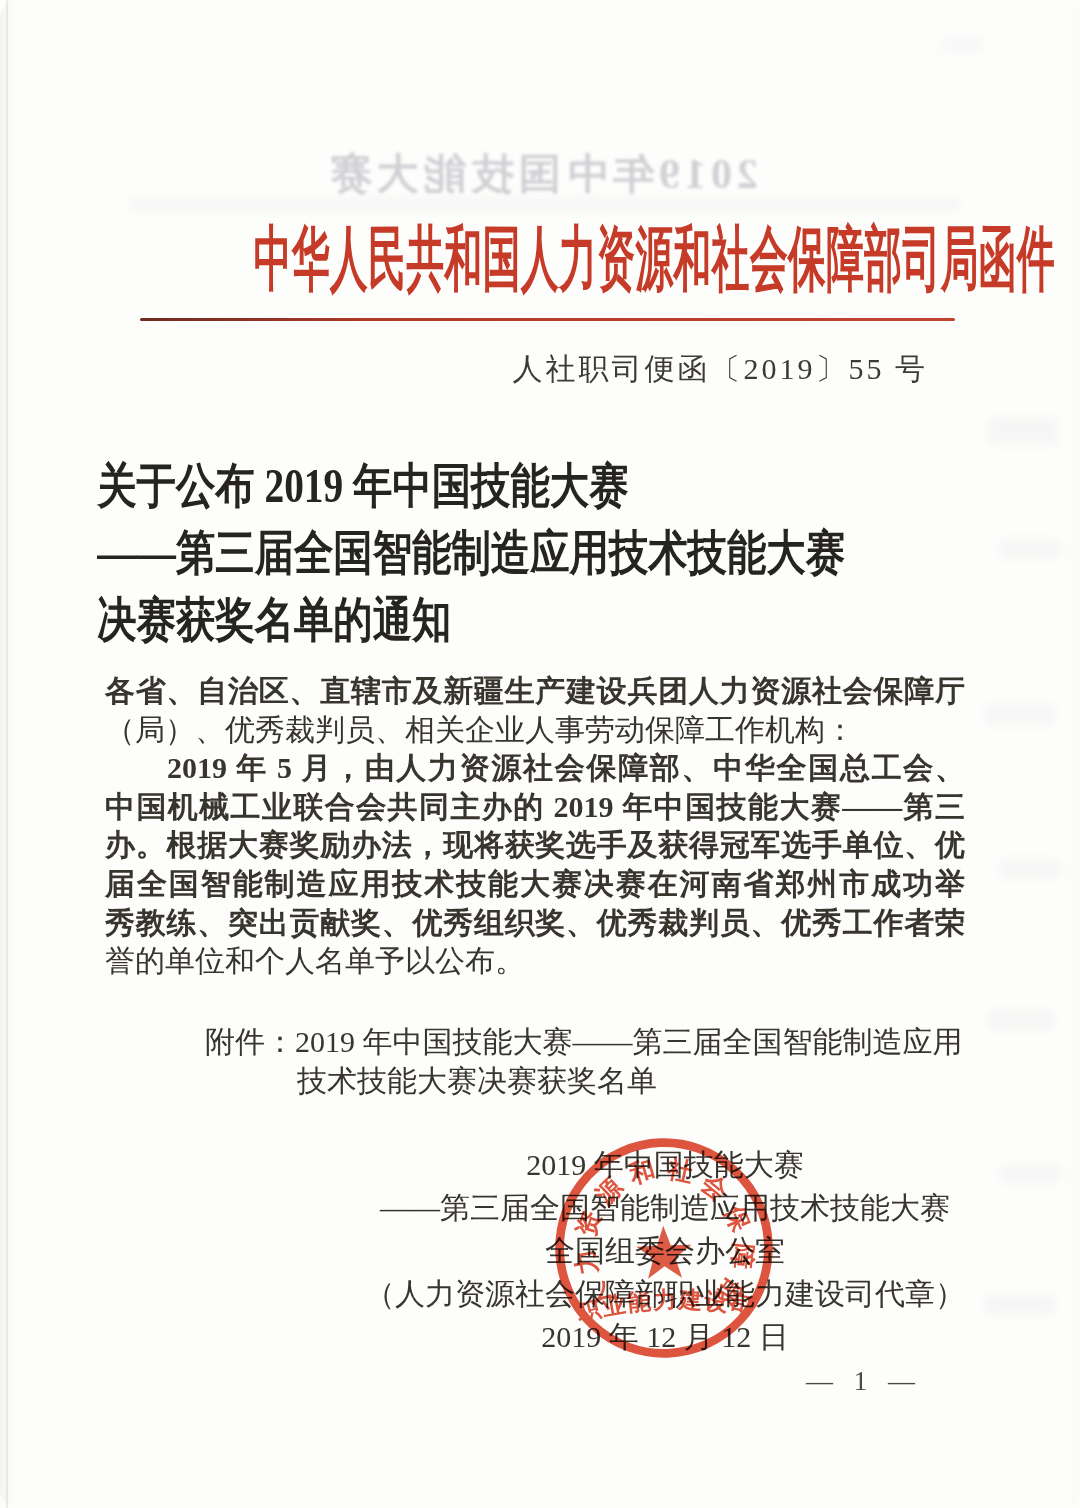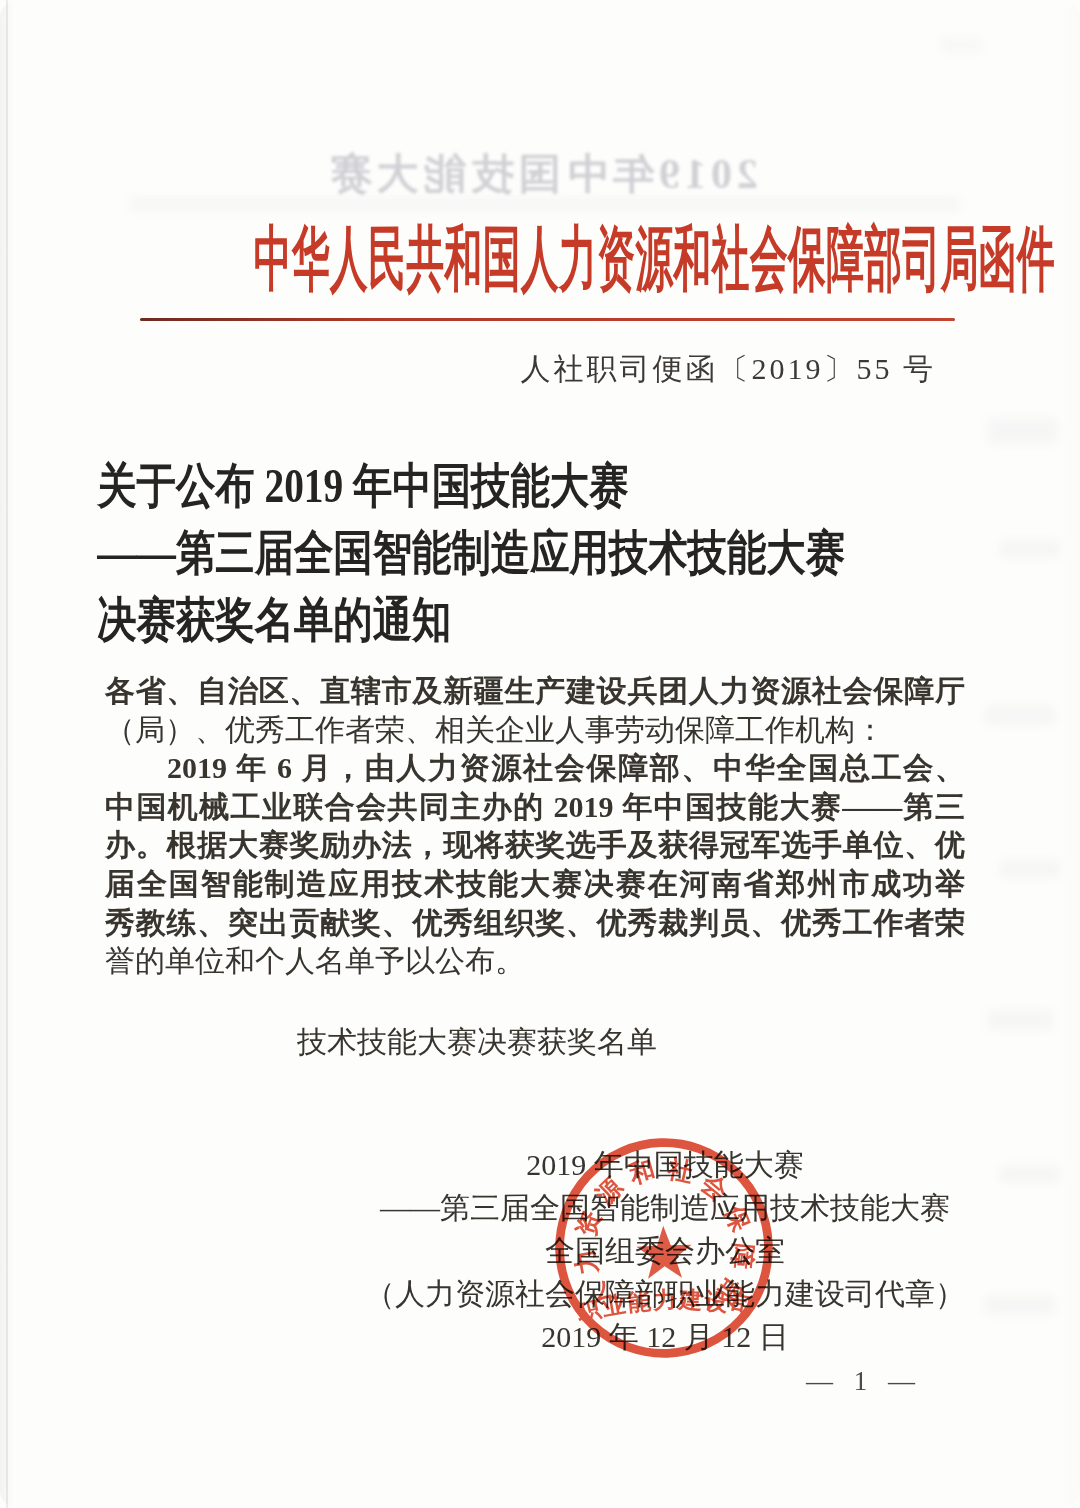--- a/index.html
+++ b/index.html
@@ -29,21 +29,21 @@
 
   .masthead { position:absolute; top:212px; left:0; width:1080px; text-align:center;
     font-size:71px; font-weight:bold; color:var(--accent,#c63b28);
     transform:scaleX(.53); transform-origin:50% 50%; white-space:nowrap;
     letter-spacing:1px; }
 
   .red-rule { position:absolute; top:318px; left:140px; width:815px; height:3px;
     background:linear-gradient(90deg,#6e2b20,#b23a2a 30%,#c2432f);
     border-radius:2px; }
 
-  .doc-number { position:absolute; top:349px; left:8px; width:928px; text-align:right;
+  .doc-number { position:absolute; top:349px; left:0; width:928px; text-align:right;
     font-size:30px; letter-spacing:3px; color:#3d3a36; }
 
   .title-block { position:absolute; top:452px; left:0; width:1080px; text-align:left;
     font-weight:bold; color:#262420; font-size:48px; line-height:67px; }
   .title-line { transform:scaleX(.82); transform-origin:50% 50%; white-space:nowrap; }
 
   .body-block { position:absolute; top:672px; left:105px; width:860px;
     font-size:30px; line-height:38.6px; color:#38352f; }
   .bl { min-height:38.6px; }
   .bl.fill { text-align:justify; text-align-last:justify;font-weight:bold; }
@@ -94,30 +94,31 @@
   <div class="doc-number">人社职司便函〔2019〕55 号</div>
 
   <div class="title-block">
     <div class="title-line">关于公布 2019 年中国技能大赛</div>
     <div class="title-line">——第三届全国智能制造应用技术技能大赛</div>
     <div class="title-line">决赛获奖名单的通知</div>
   </div>
 
   <div class="body-block">
     <div class="bl fill">各省、自治区、直辖市及新疆生产建设兵团人力资源社会保障厅</div>
-    <div class="bl">（局）、优秀工作者荣、相关企业人事劳动保障工作机构：</div>
-    <div class="bl fill indent">2019 年 6 月，由人力资源社会保障部、中华全国总工会、</div>
+    <div class="bl">（局）、优秀裁判员、相关企业人事劳动保障工作机构：</div>
+    <div class="bl fill indent">2019 年 5 月，由人力资源社会保障部、中华全国总工会、</div>
     <div class="bl fill">中国机械工业联合会共同主办的 2019 年中国技能大赛——第三</div>
     <div class="bl fill">办。根据大赛奖励办法，现将获奖选手及获得冠军选手单位、优</div>
     <div class="bl fill">届全国智能制造应用技术技能大赛决赛在河南省郑州市成功举</div>
     <div class="bl fill">秀教练、突出贡献奖、优秀组织奖、优秀裁判员、优秀工作者荣</div>
     <div class="bl">誉的单位和个人名单予以公布。</div>
   </div>
 
   <div class="attach-block">
+    <div>附件：2019 年中国技能大赛——第三届全国智能制造应用</div>
     <div class="attach-l2">技术技能大赛决赛获奖名单</div>
   </div>
 
   <div class="sig-block">
     <div>2019 年中国技能大赛</div>
     <div>——第三届全国智能制造应用技术技能大赛</div>
     <div>全国组委会办公室</div>
     <div>（人力资源社会保障部职业能力建设司代章）</div>
     <div>2019 年 12 月 12 日</div>
   </div>

